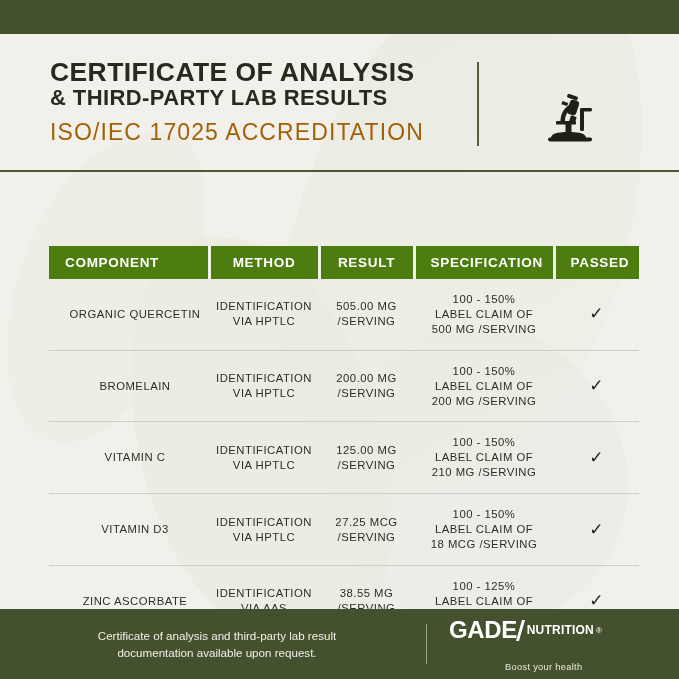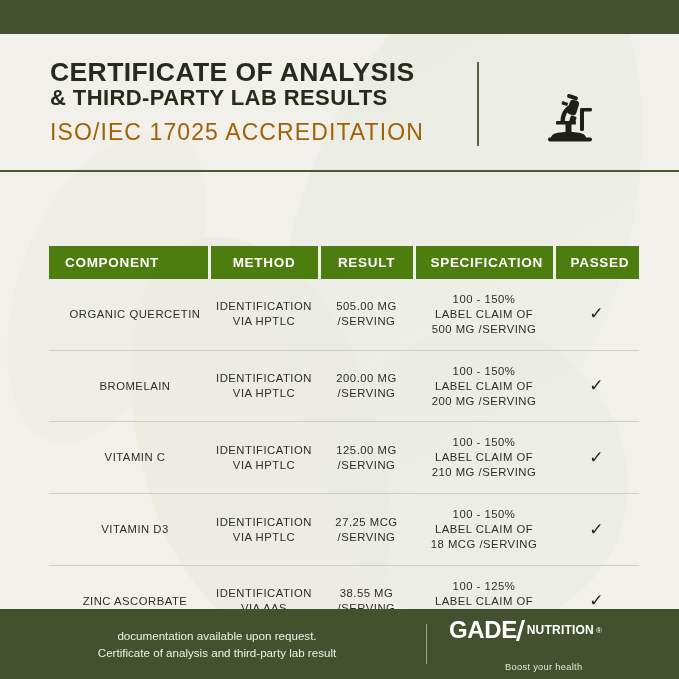--- a/index.html
+++ b/index.html
@@ -395,22 +395,22 @@
             <span class="check">✓</span>
           </td>
         </tr>
       </tbody>
     </table>
   </div>
 
   <div class="bar-bottom"></div>
   <div class="footer-inner">
     <div class="footer-note">
+      <div>Certificate of analysis and third-party lab result</div>
       <div>documentation available upon request.</div>
-      <div>Certificate of analysis and third-party lab result</div>
     </div>
     <div class="footer-divider"></div>
     <div class="brand">
       <div class="brand-top">
         <span class="brand-gade">GADE</span>
         <span class="brand-slash"></span>
         <span class="brand-nutrition">NUTRITION</span>
         <span class="brand-reg">®</span>
       </div>
       <div class="brand-tag">Boost your health</div>

